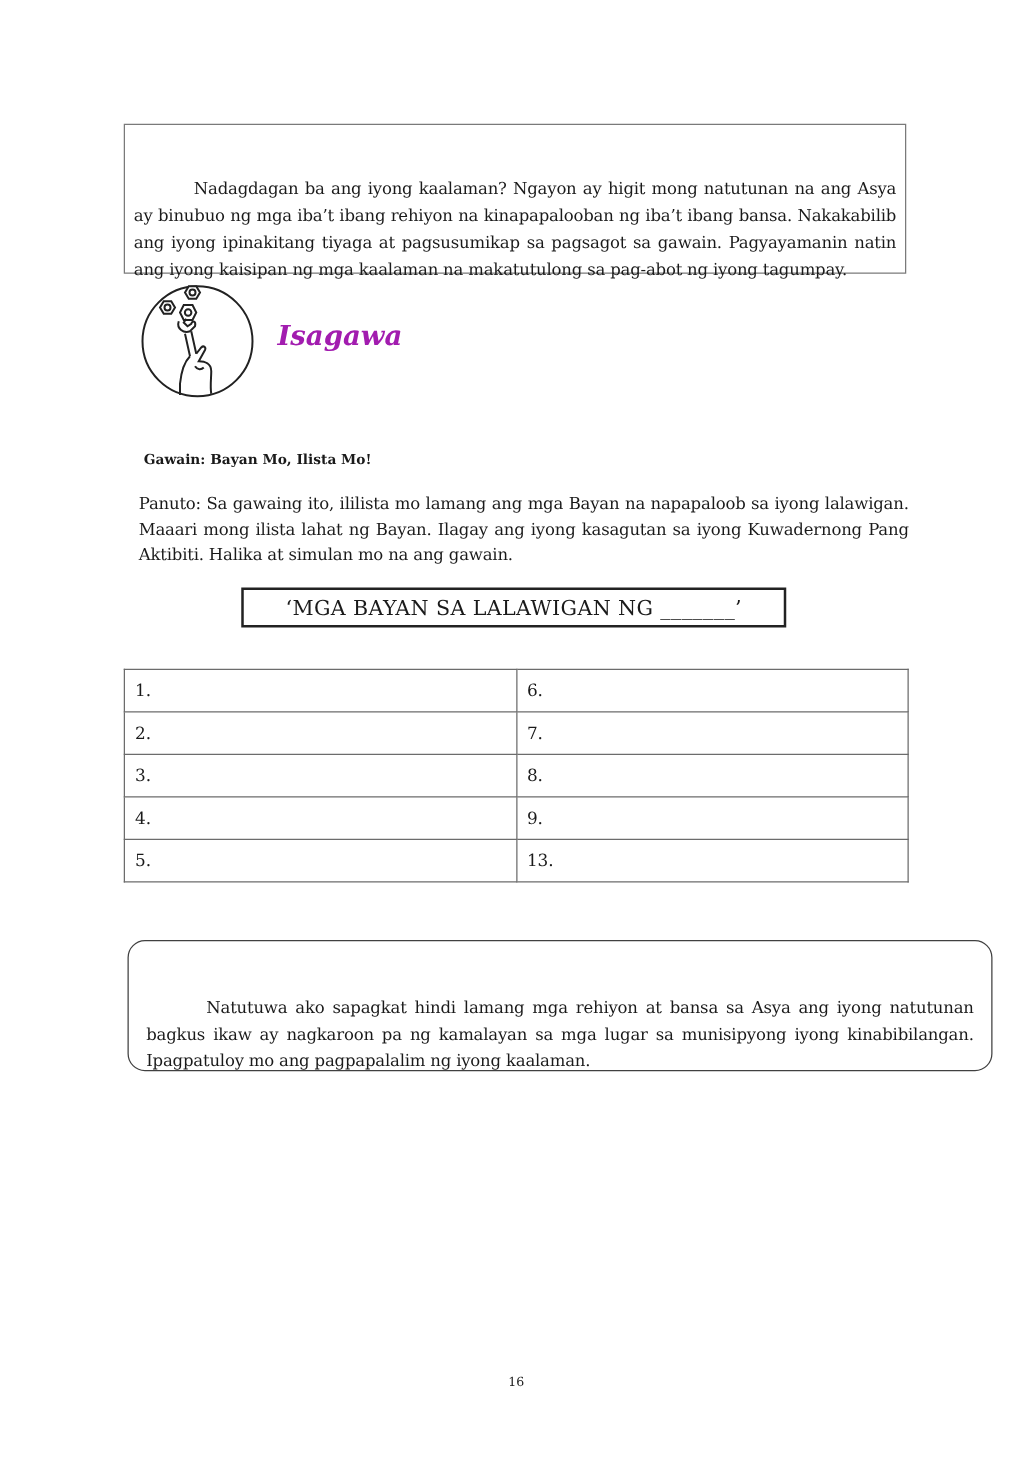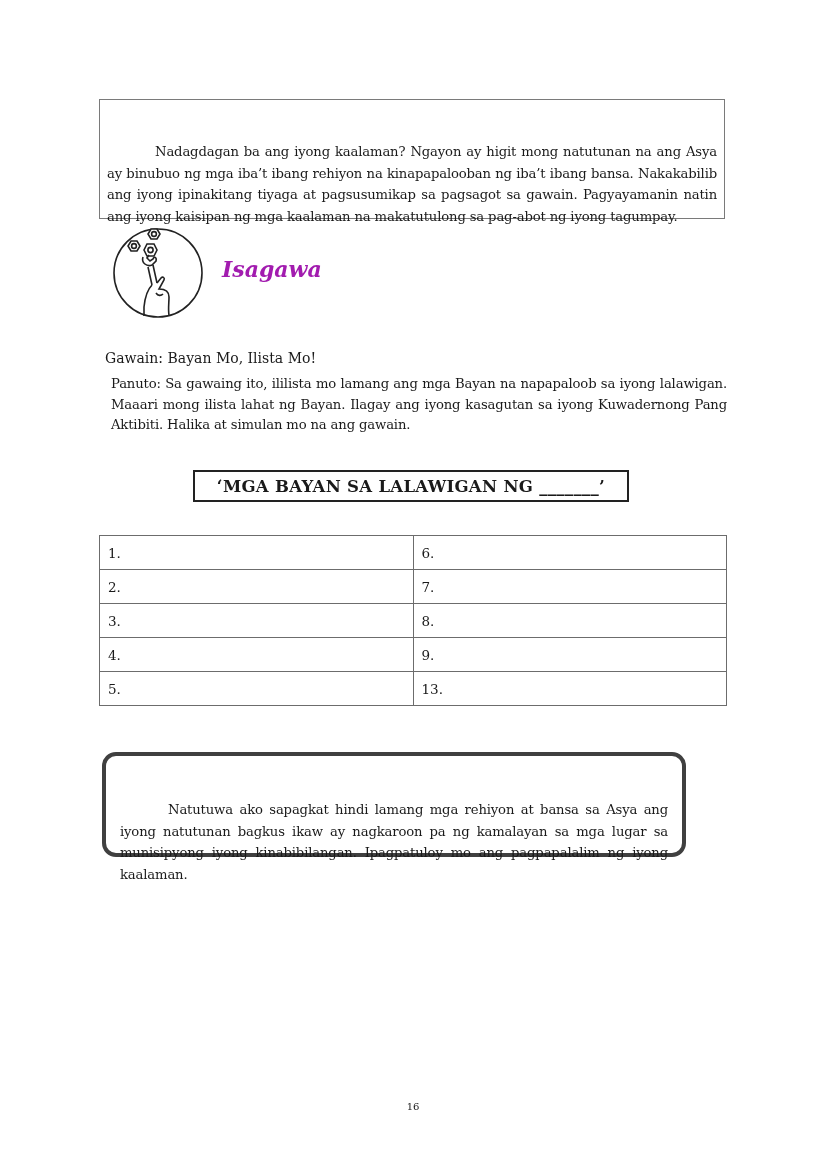--- a/index.html
+++ b/index.html
@@ -7,28 +7,28 @@
     .abs { position: absolute; }
 
     #intro-box { left: 99px; top: 99px; width: 626px; height: 120px; border: 1px solid #7a7a7a; box-sizing: border-box; padding: 6px 7px 0 7px; }
     .para { font-size: 13.2px; line-height: 21.5px; text-align: justify; margin: 0; letter-spacing: -0.15px; }
     .indent { text-indent: 48px; margin-top: 35px; }
 
     #isagawa-icon { left: 112px; top: 227px; width: 92px; height: 92px; }
     #isagawa-title { left: 222px; top: 256px; font-family: "DejaVu Serif", serif; font-weight: bold; font-style: italic; font-size: 22px; color: #a21caf; }
 
     #activity { left: 99px; top: 342px; width: 628px; }
-    #activity-title { font-weight: normal; font-size: 14px; line-height: 20px; margin: 6px; }
+    #activity-title { font-weight: bold; font-size: 11px; line-height: 20px; margin: 16px; }
 
-    #heading-box { left: 193px; top: 470px; width: 436px; height: 32px; border: 2px solid #222; box-sizing: border-box; display: flex; align-items: center; justify-content: center; font-weight: bold; font-size: 16.5px; letter-spacing: 0.3px; }
+    #heading-box { left: 193px; top: 470px; width: 436px; height: 32px; border: 2px solid #222; box-sizing: border-box; display: flex; align-items: center; justify-content: center; font-weight: normal; font-size: 16.5px; letter-spacing: 0.3px; }
 
     #answer-table { left: 99px; top: 535px; width: 628px; border-collapse: collapse; }
     #answer-table td { border: 1.5px solid #6c6c6c; height: 34px; padding: 0 0 0 8px; font-size: 13.5px; width: 50%; box-sizing: border-box; vertical-align: middle; }
 
-    #closing-box { left: 102px; top: 752px; width: 584px; height: 105px; border: 4px solid #404040; border-radius: 14px; box-sizing: border-box; padding: 8px 14px 2px 14px; }
+    #closing-box { left: 102px; top: 752px; width: 692px; height: 105px; border: 1px solid #404040; border-radius: 14px; box-sizing: border-box; padding: 8px 14px 2px 14px; }
     #closing-box .para { line-height: 21.5px; }
 
     #page-number { left: 0; width: 826px; top: 1101px; text-align: center; font-size: 10px; }
   </style>
 </head>
 <body>
 
 <div id="intro-box" class="abs">
   <p class="para indent">Nadagdagan ba ang iyong kaalaman? Ngayon ay higit mong natutunan na ang Asya ay binubuo ng mga iba’t ibang rehiyon na kinapapalooban ng iba’t ibang bansa. Nakakabilib ang iyong ipinakitang tiyaga at pagsusumikap sa pagsagot sa gawain. Pagyayamanin natin ang iyong kaisipan ng mga kaalaman na makatutulong sa pag-abot ng iyong tagumpay.</p>
 </div>

